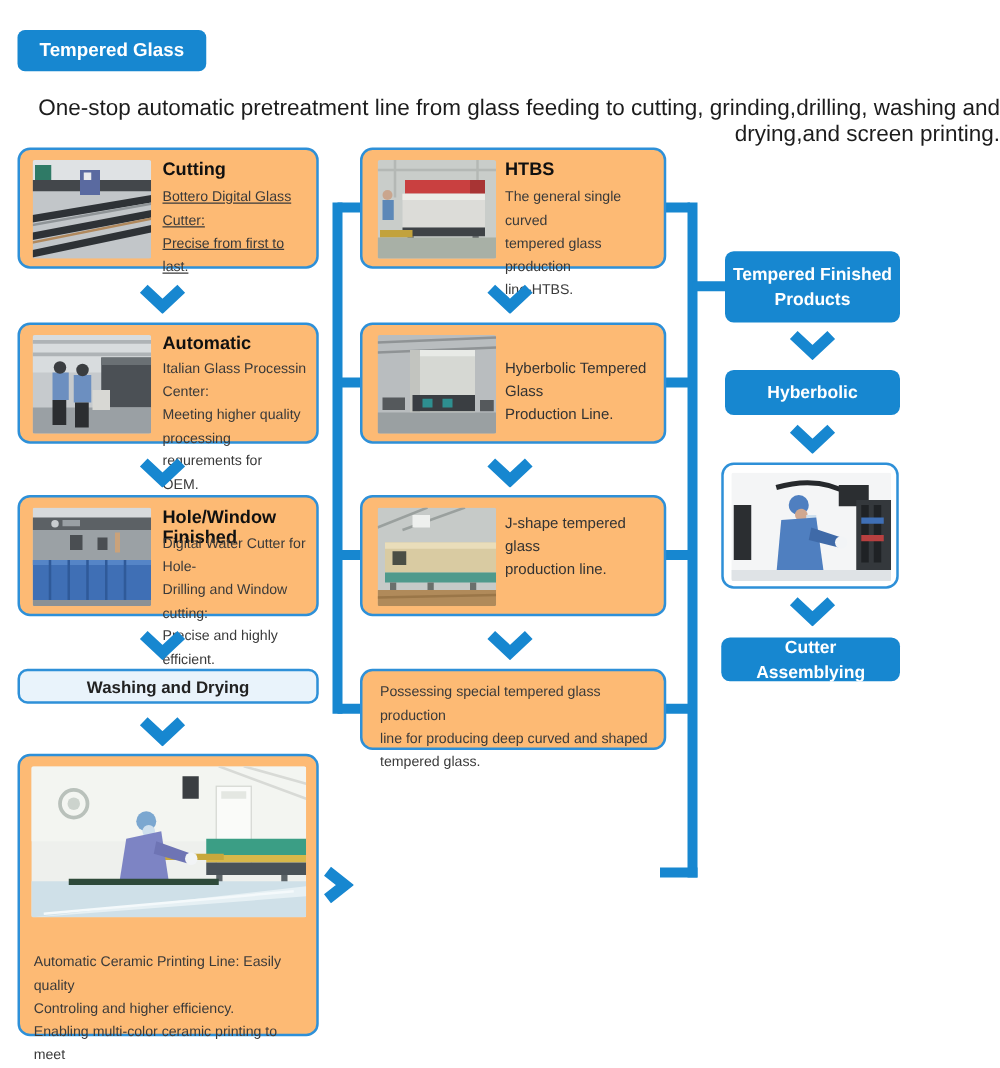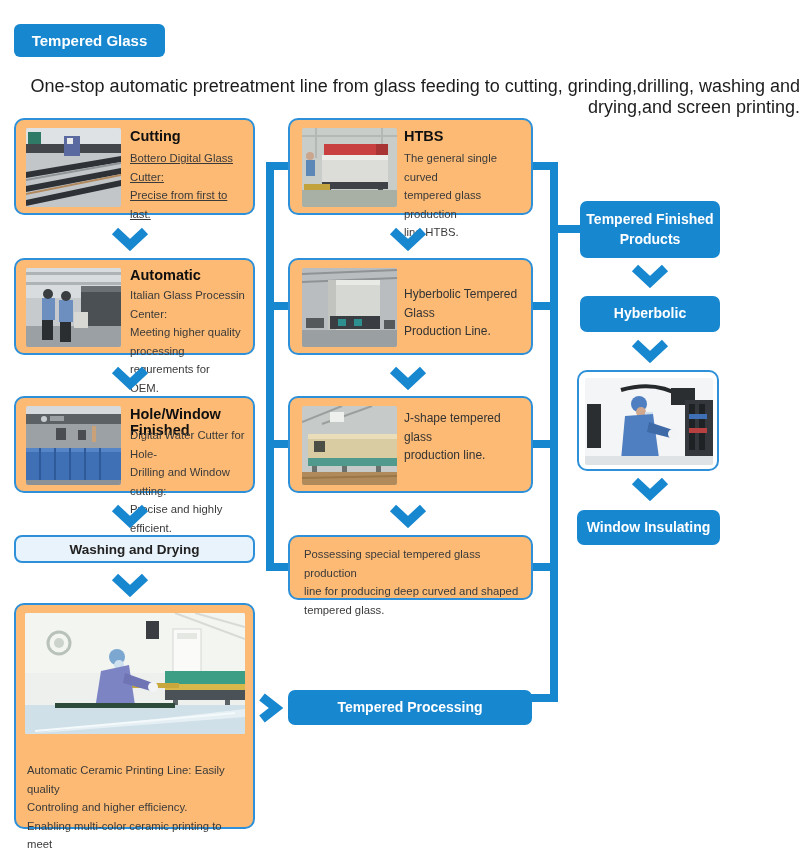--- a/index.html
+++ b/index.html
@@ -289,23 +289,20 @@
 line for producing deep curved and shaped
 tempered glass.</div>
   </div>
 
   <div class="chev-r" style="left:257px;top:693px;">
     <svg width="26" height="30" viewBox="0 0 26 30">
         <path d="M5 4 L19 15 L5 26" fill="none" stroke="#1787d0" stroke-width="9"></path>
       </svg>
   </div>
 
-  <div class="btn" style="left:288px;top:690px;width:244px;height:35px;">
-    <span>Tempered Processing</span>
-  </div>
 
   <div class="btn" style="left:580px;top:201px;width:140px;height:57px;">
     <span>Tempered Finished Products</span>
   </div>
 
   <div class="chev" style="left:630px;top:264px;">
     <svg width="40" height="24" viewBox="0 0 40 24">
         <path d="M5 4 L20 18 L35 4" fill="none" stroke="#1787d0" stroke-width="9"></path>
       </svg>
   </div>
@@ -343,16 +340,16 @@
     </div>
   </div>
 
   <div class="chev" style="left:630px;top:477px;">
     <svg width="40" height="24" viewBox="0 0 40 24">
         <path d="M5 4 L20 18 L35 4" fill="none" stroke="#1787d0" stroke-width="9"></path>
       </svg>
   </div>
 
   <div class="btn" style="left:577px;top:510px;width:143px;height:35px;">
-    <span>Window Insulating</span>
+    <span>Cutter Assemblying</span>
   </div>
 
 </div>
 
 </body></html>

